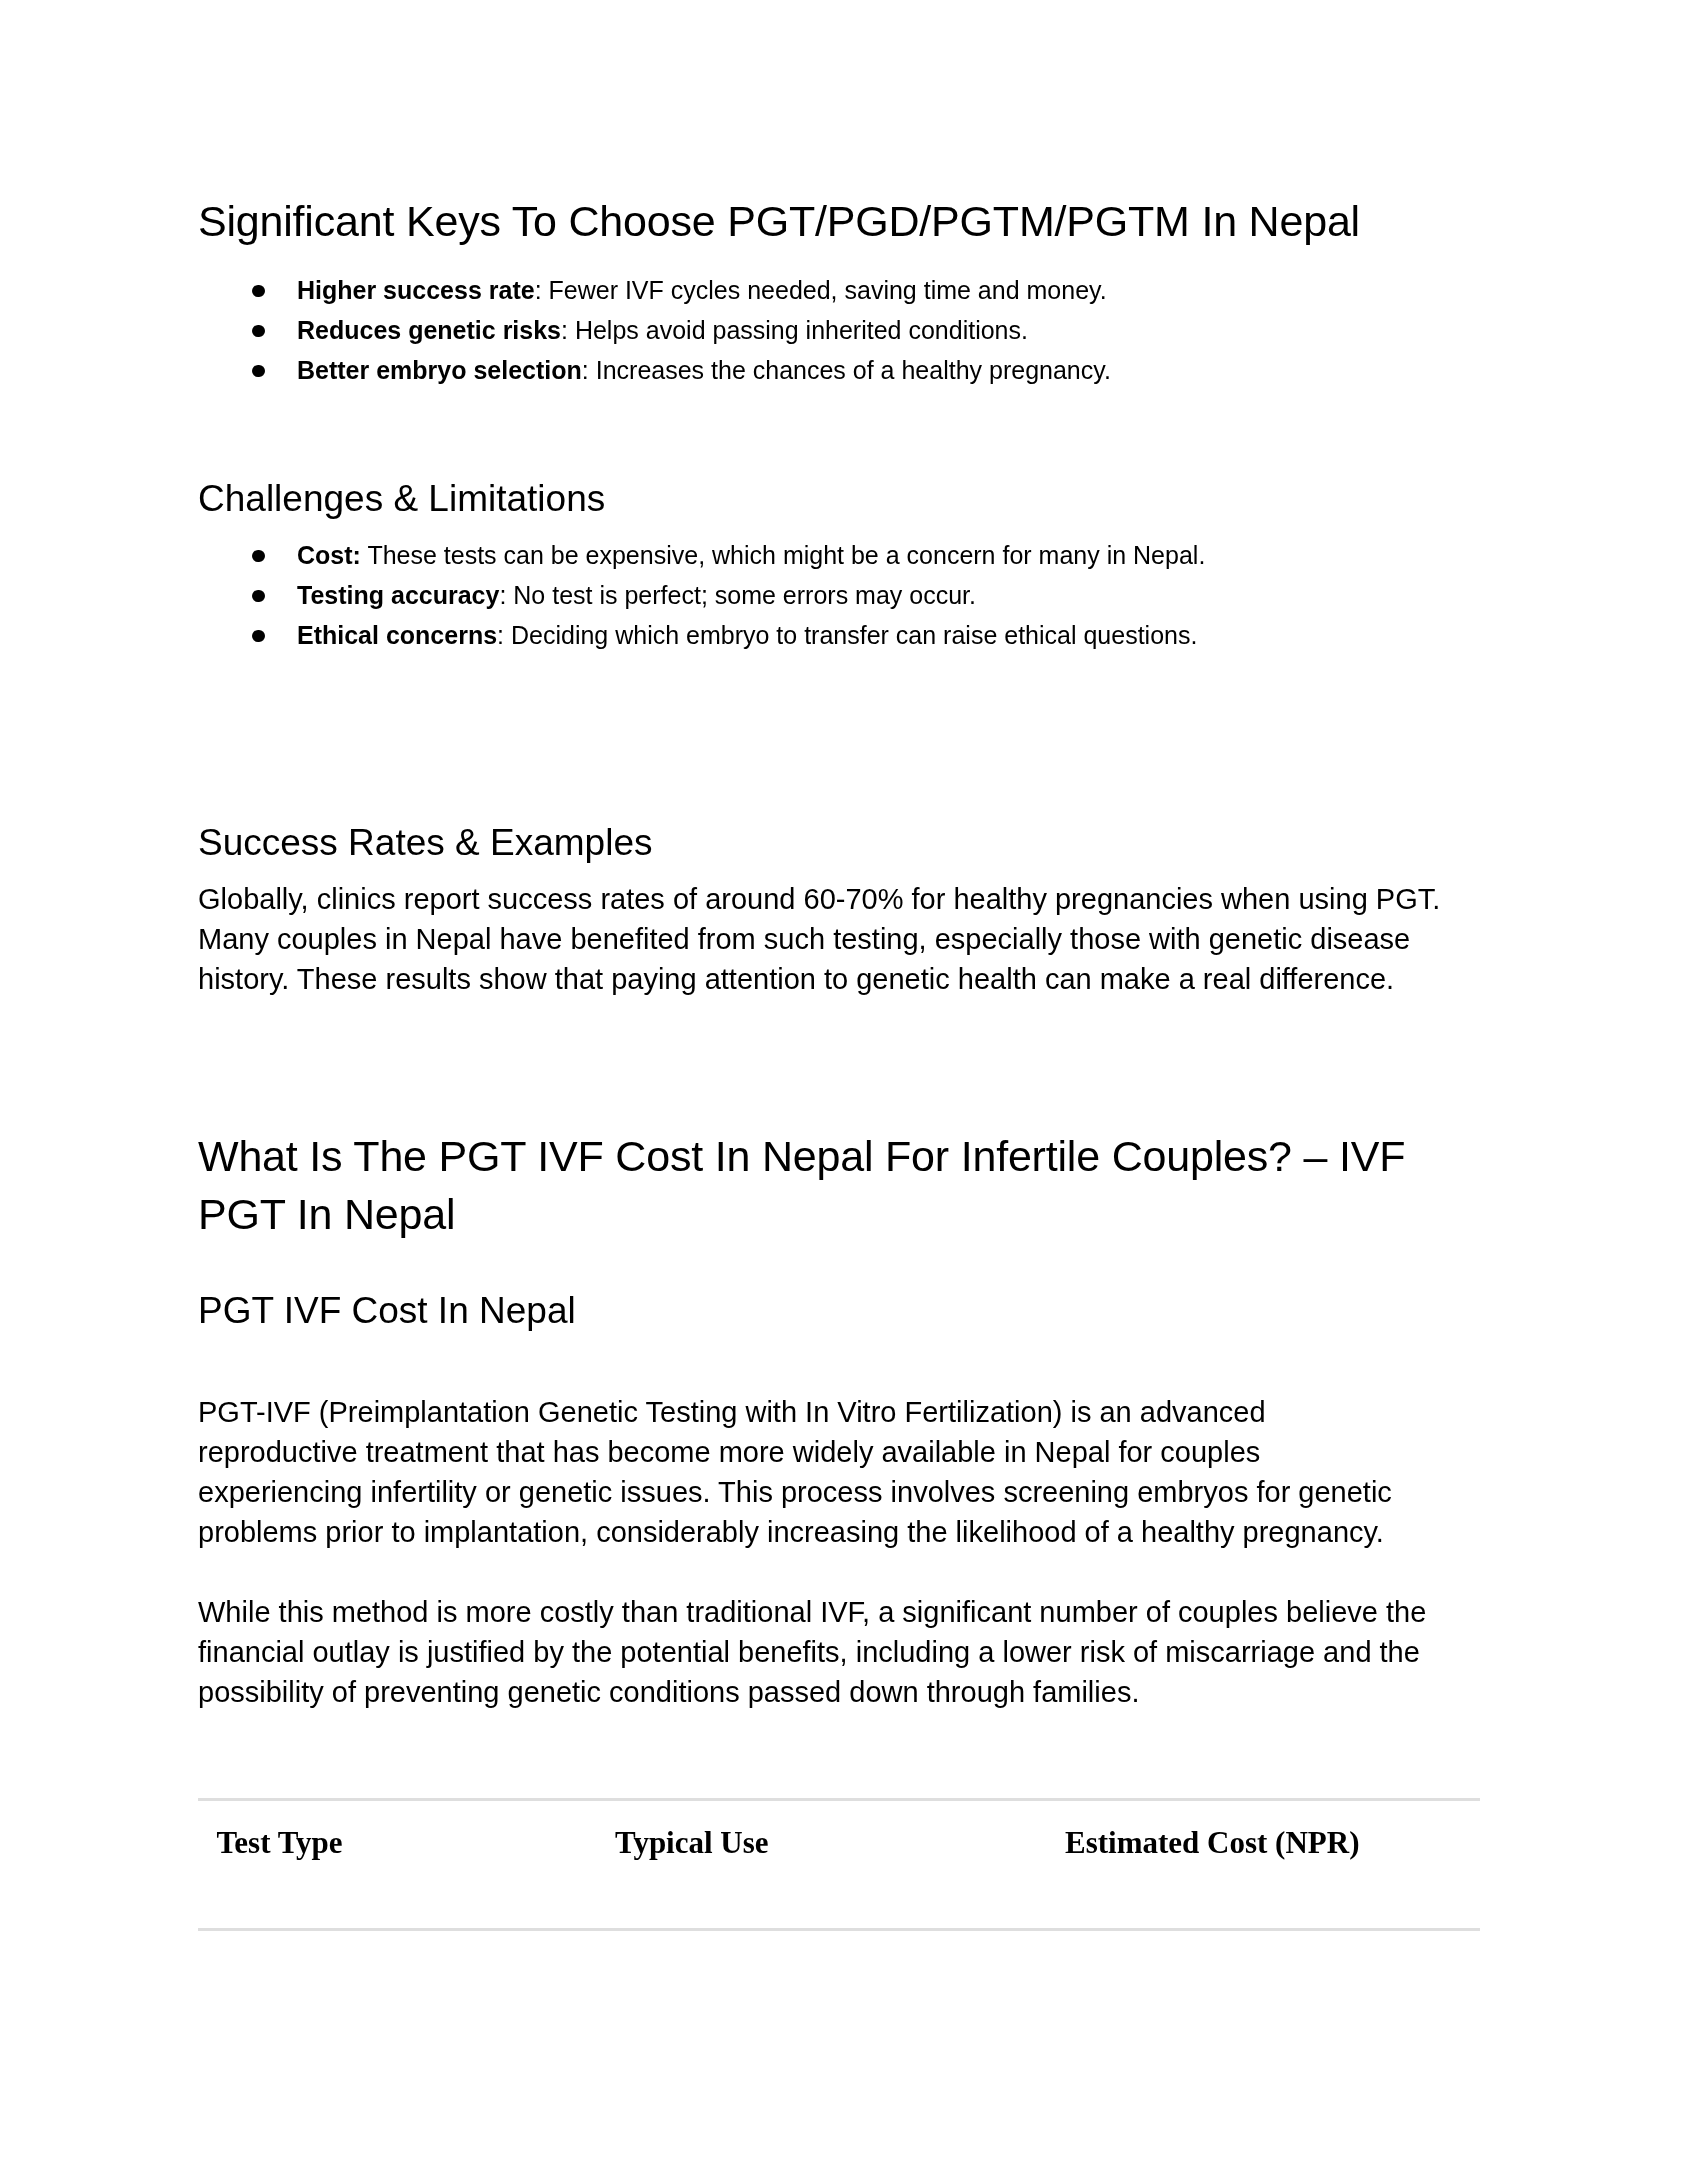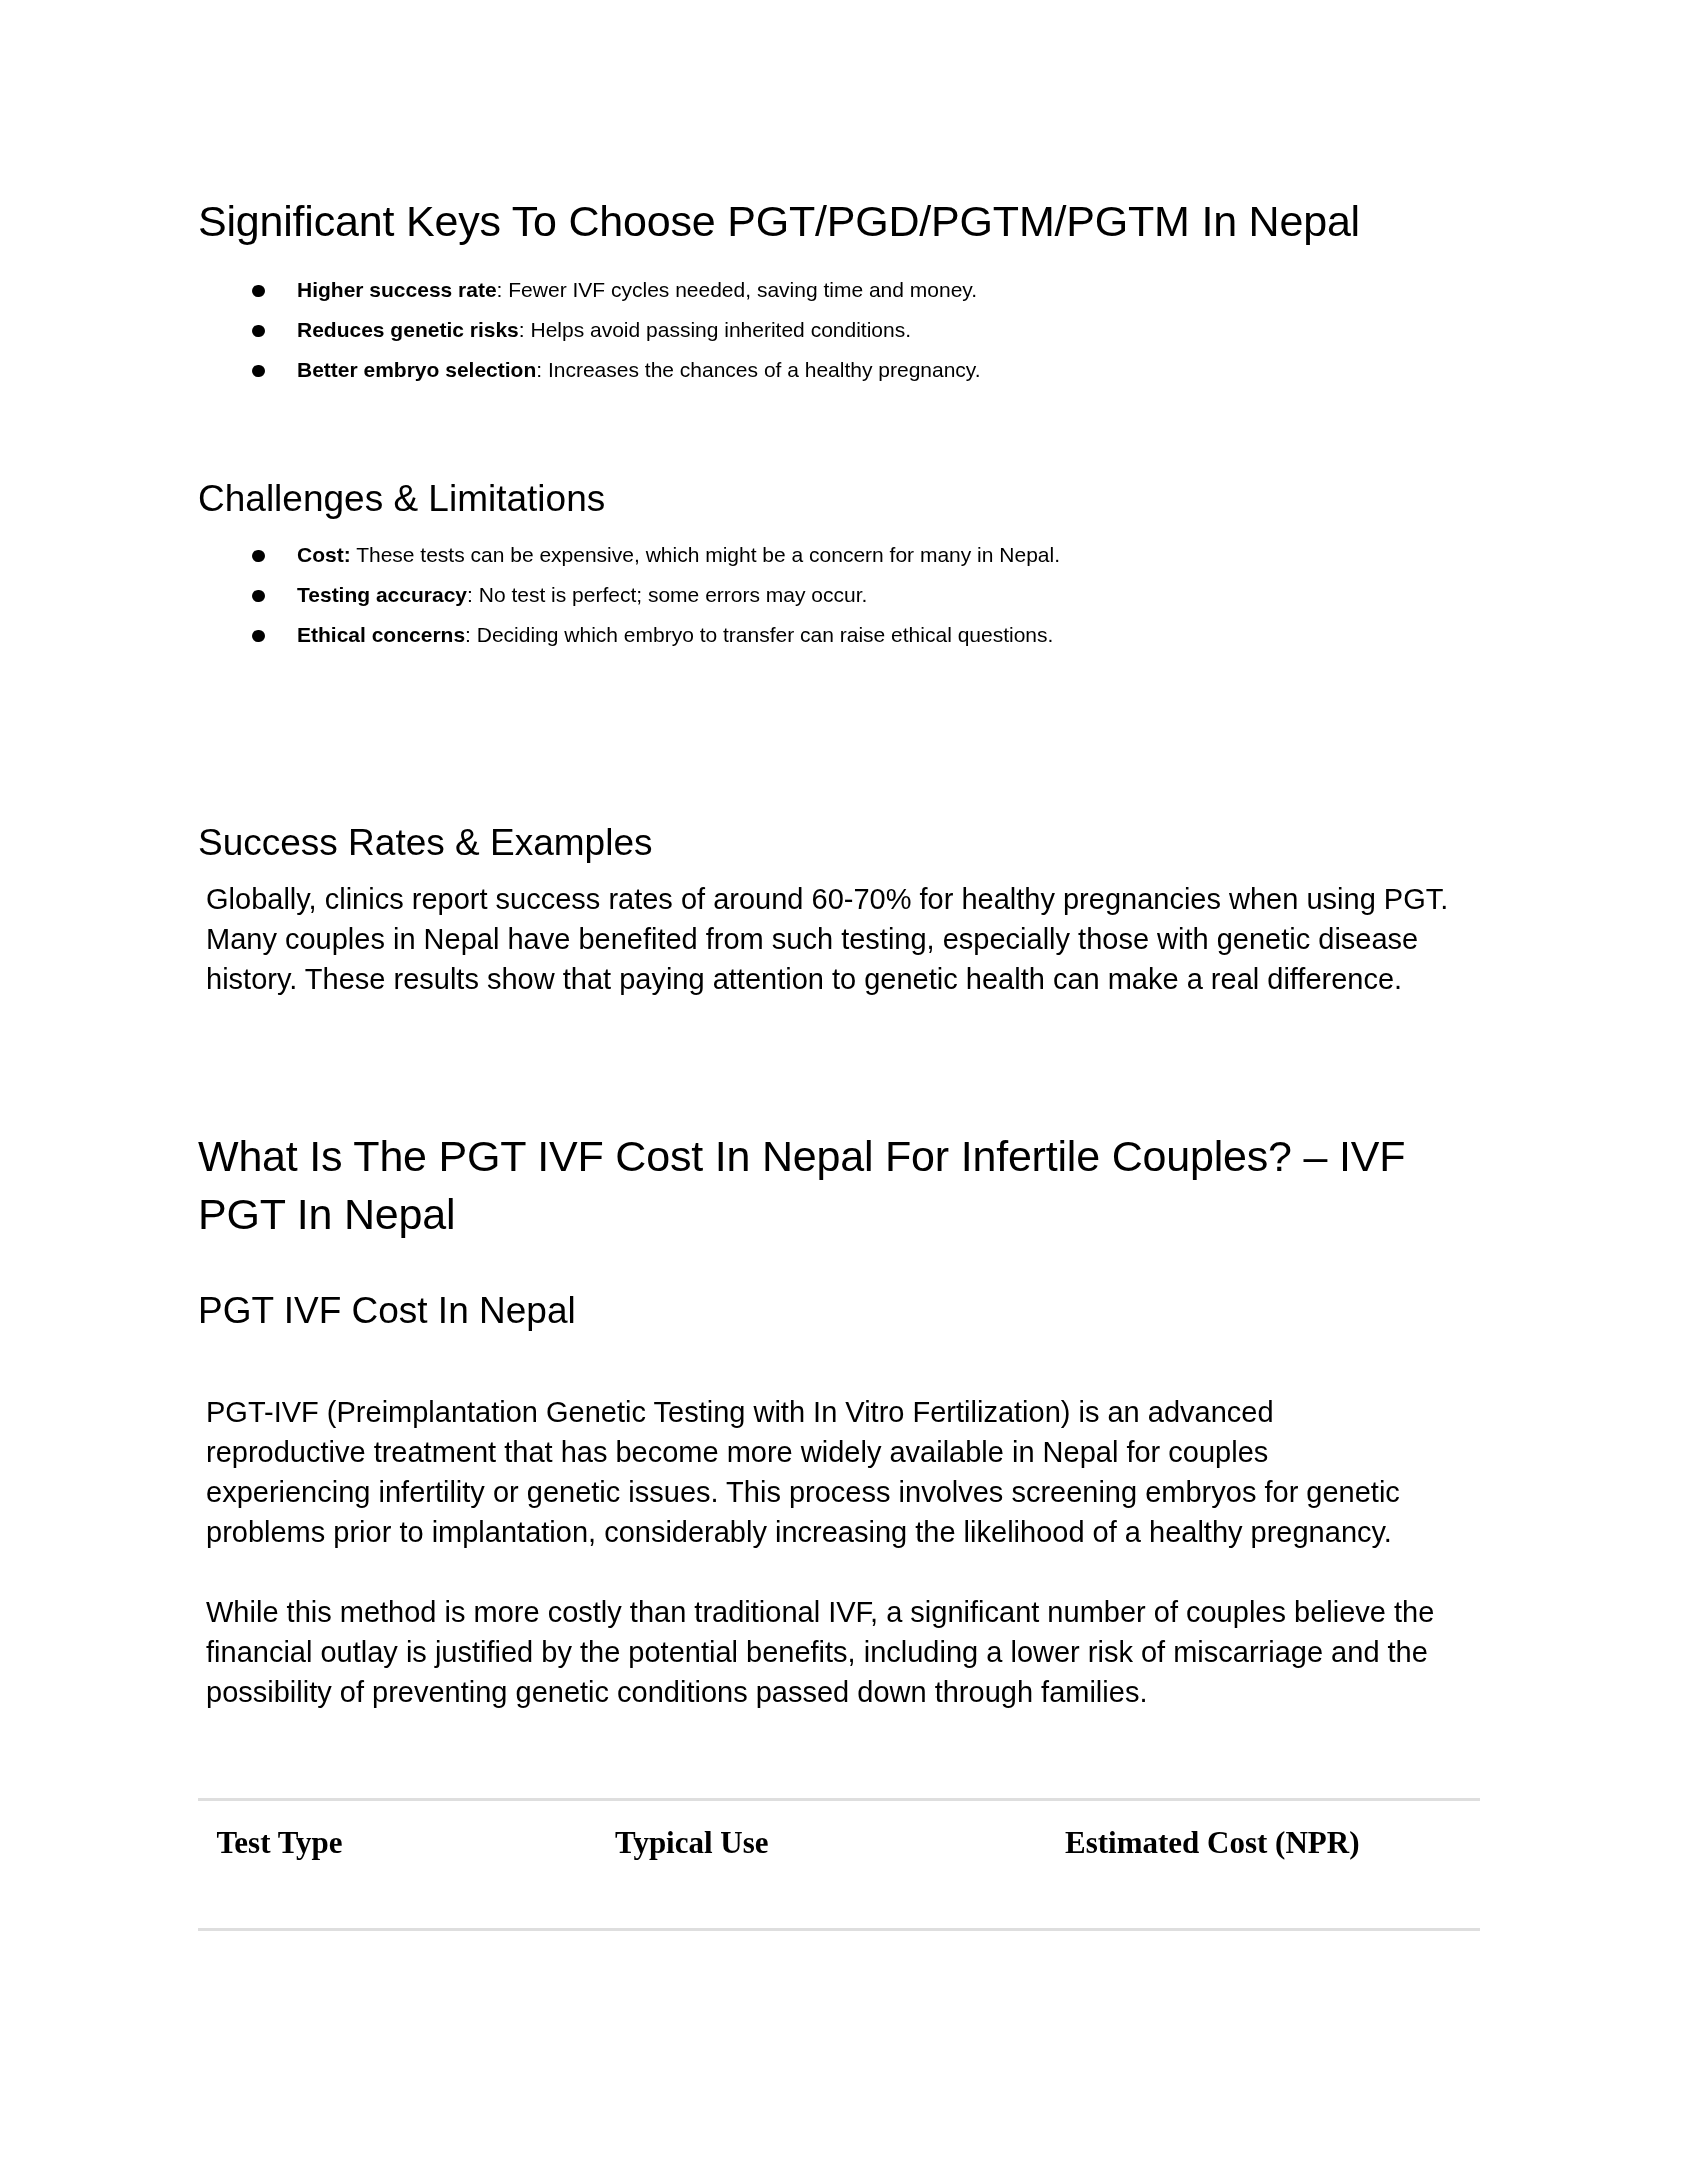--- a/index.html
+++ b/index.html
@@ -15,29 +15,29 @@
   .h-mid {
     position: absolute; left: 0; margin: 0;
     font-weight: normal; font-size: 37px; line-height: 46px;
   }
   ul.bullets {
     position: absolute; left: 0; margin: 0; padding: 0; list-style: none;
     width: 1252px;
   }
   ul.bullets li {
     position: relative; padding-left: 99px;
-    font-size: 21px; line-height: 40px;
+    font-size: 25px; line-height: 40px;
   }
   ul.bullets li .dot {
     position: absolute; left: 54px; top: 14.5px; width: 12.5px; height: 12.5px;
     border-radius: 50%; background: #000;
   }
   ul.bullets li b { font-weight: bold; }
   p.para {
-    position: absolute; left: 8px; margin: 0; width: 1285px;
+    position: absolute; left: 0; margin: 0; width: 1285px;
     font-size: 29px; line-height: 40px;
   }
   .tbl {
     position: absolute; left: 0; top: 1798px; width: 1282px; height: 127px;
     border-top: 3.3px solid #dedede; border-bottom: 3.3px solid #dedede; text-decoration: underline;
   }
   .tbl .th {
     position: absolute; top: 24px;
     font-family: "Liberation Serif", serif; font-weight: bold; font-size: 31px;
   }

